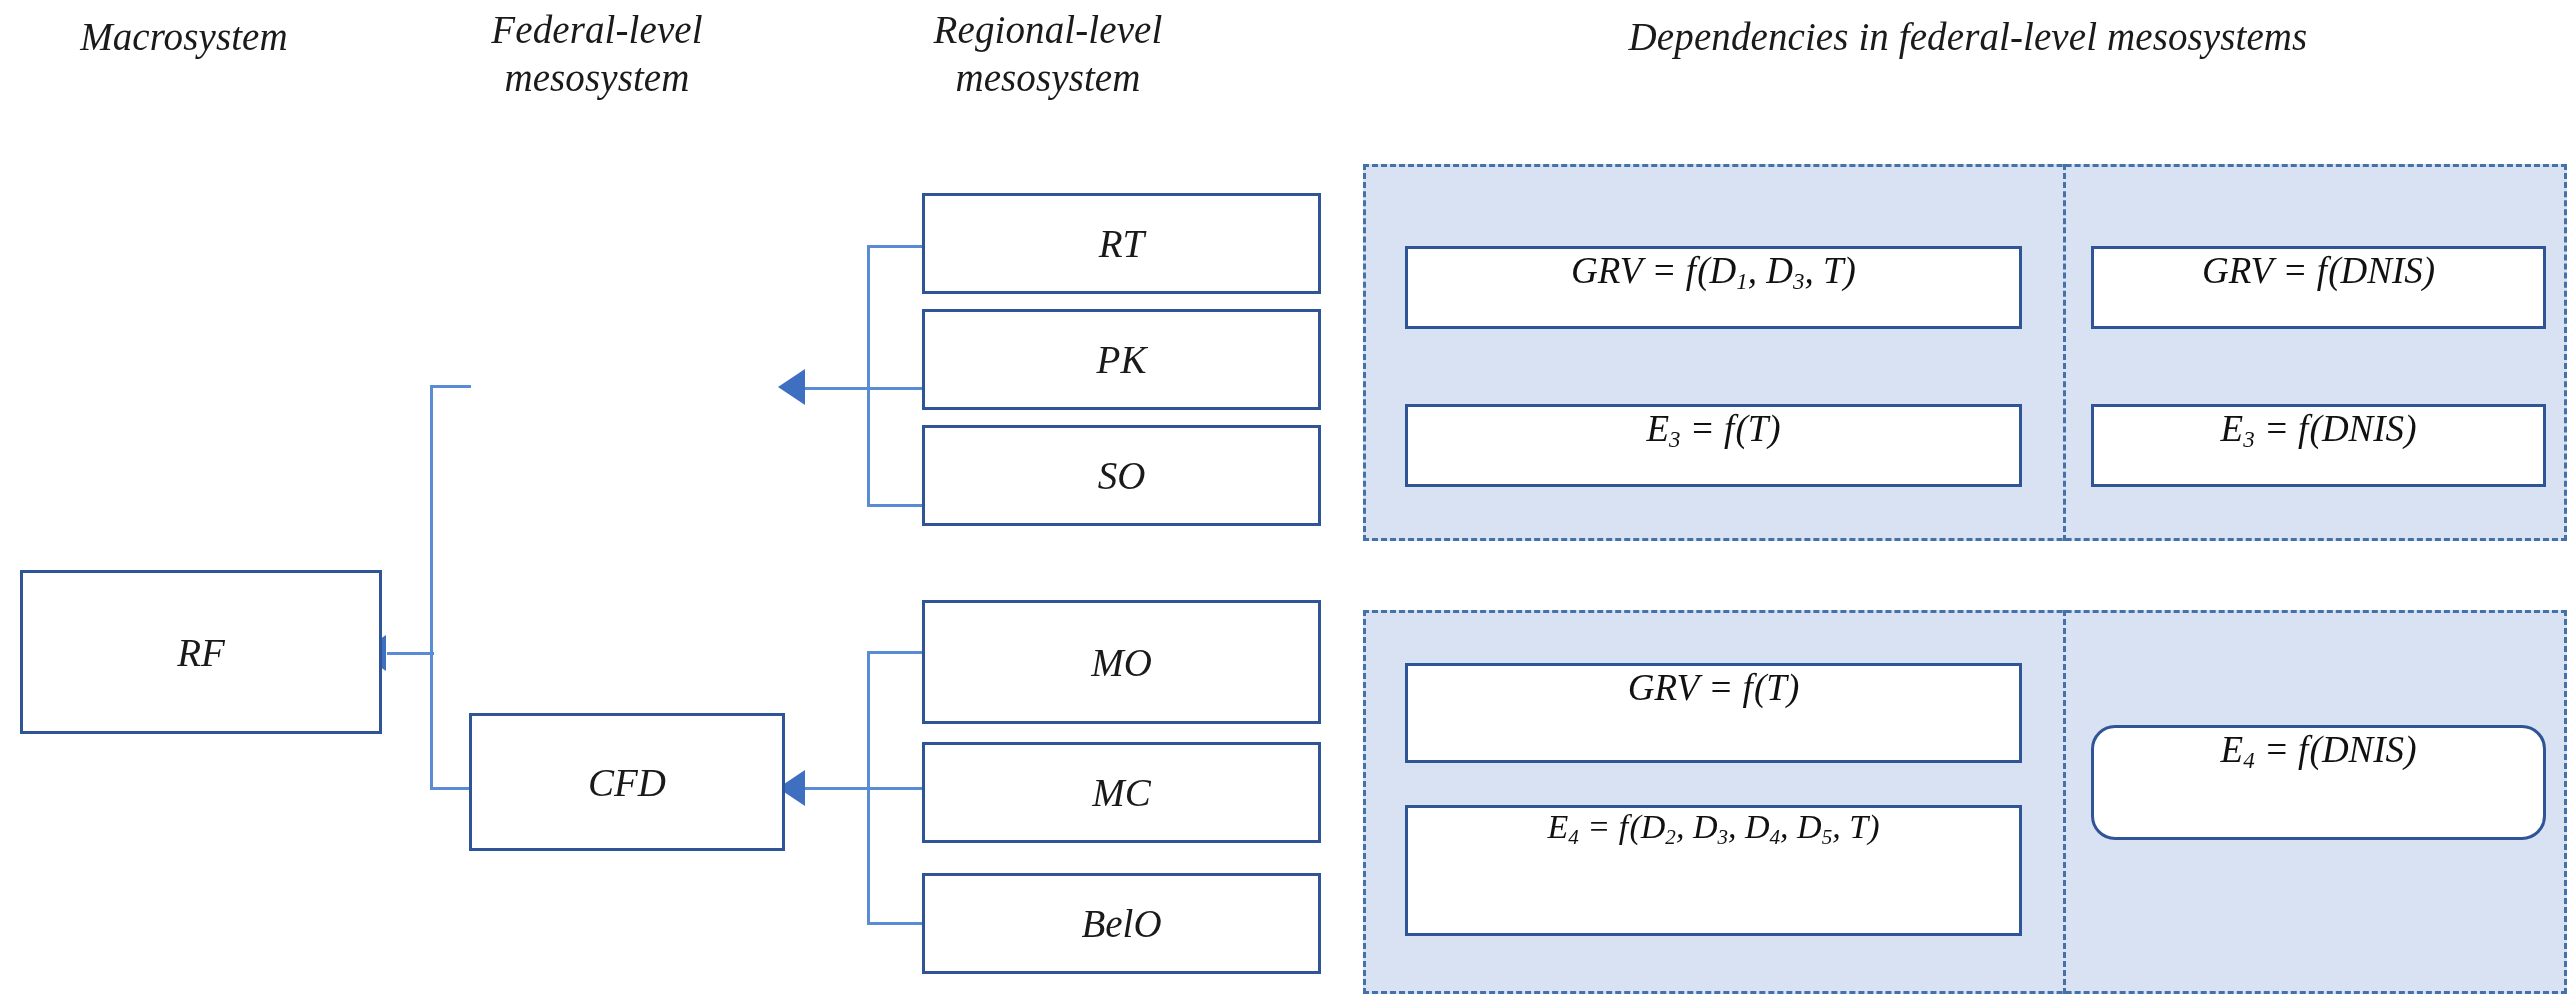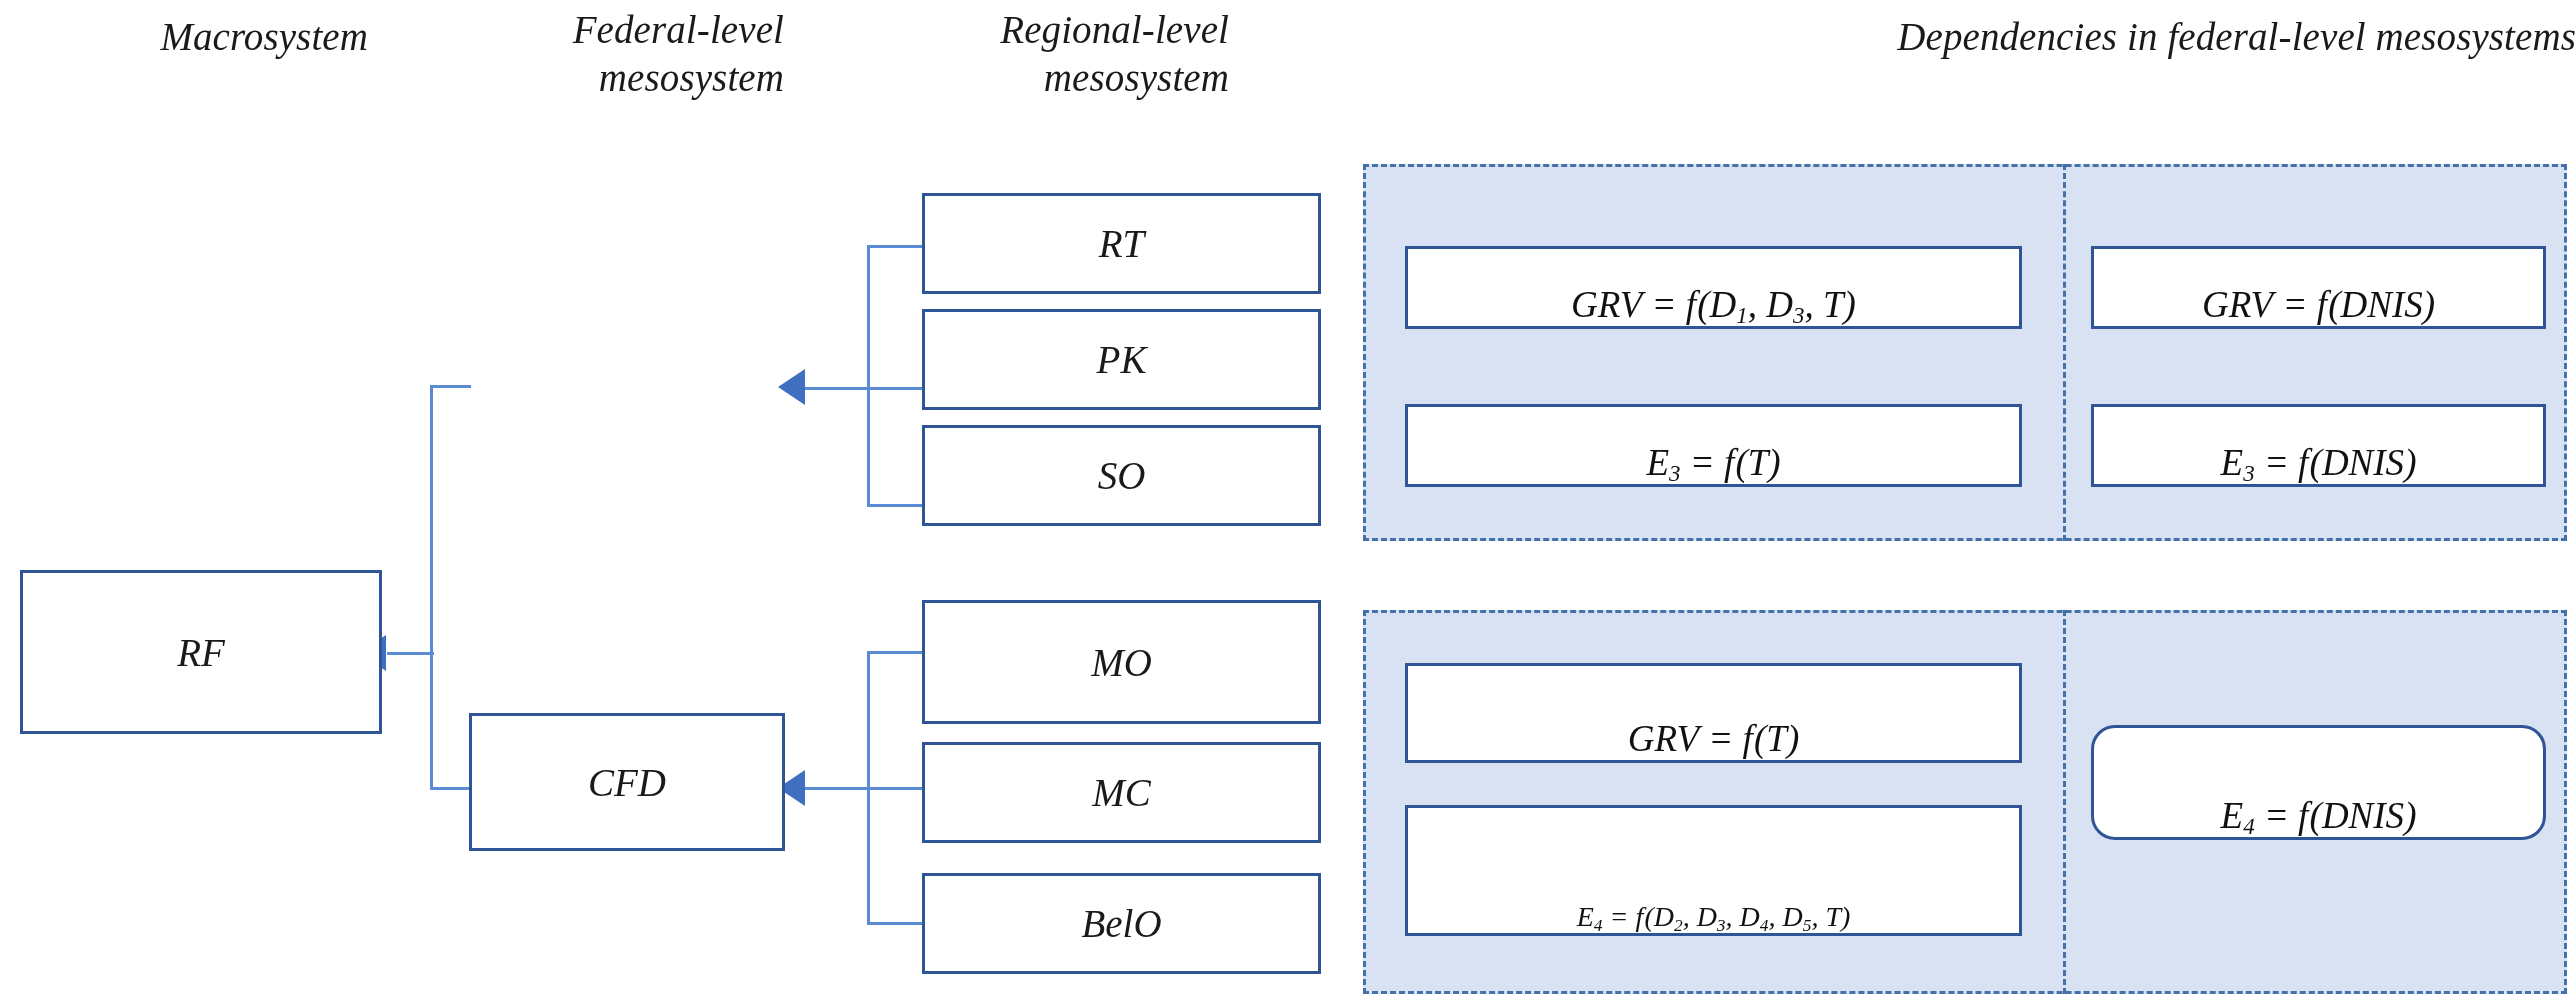--- a/index.html
+++ b/index.html
@@ -18,21 +18,21 @@
     overflow: hidden;
   }
 
   
   .col-header {
     position: absolute;
     font-style: italic;
     font-size: 39px;
     line-height: 1.22;
     color: #1a1a1a;
-    text-align: right;
+    text-align: center;
     letter-spacing: 0.1px;
   }
 
   
   .node {
     position: absolute;
     box-sizing: border-box;
     background: #ffffff;
     border: 3.7px solid #2f5597;
     display: flex;
@@ -71,21 +71,21 @@
     position: absolute;
     width: 0;
     border-left: 3.1px dashed #4472a8;
   }
   .formula-box {
     position: absolute;
     box-sizing: border-box;
     background: #ffffff;
     border: 3.7px solid #2f5597;
     display: flex;
-    align-items: flex-end;
+    align-items: flex-start;
     justify-content: center;
     font-style: italic;
     font-size: 37px;
     color: #111111;
     white-space: nowrap;
   }
   .formula-box sub {
     font-size: 0.62em;
     vertical-align: baseline;
     position: relative;
@@ -188,21 +188,21 @@
     <span><em>E</em><sub>3</sub>&nbsp;<span>=</span>&nbsp;<span class="fn">f</span>(<em>DNIS</em>)</span>
   </div>
 
   <div class="panel" style="left:1363px; top:610px; width:1204px; height:384px;">
     <div class="panel-split" style="left:697px; top:-3.1px; height:384px;"></div>
   </div>
 
   <div class="formula-box" style="left:1405px; top:663px; width:617px; height:100px;">
     <span>GRV&nbsp;<span>=</span>&nbsp;<span class="fn">f</span>(<em>T</em>)</span>
   </div>
-  <div class="formula-box" style="left:1405px; top:805px; width:617px; height:131px; font-size:28px;">
+  <div class="formula-box" style="left:1405px; top:805px; width:617px; height:131px; font-size:34px;">
     <span><em>E</em><sub>4</sub>&nbsp;<span>=</span>&nbsp;<span class="fn">f</span>(<em>D</em><sub>2</sub>, <em>D</em><sub>3</sub>, <em>D</em><sub>4</sub>, <em>D</em><sub>5</sub>, <em>T</em>)</span>
   </div>
 
   <div class="formula-box" style="left:2091px; top:725px; width:455px; height:115px;border-radius:24px;">
     <span><em>E</em><sub>4</sub>&nbsp;<span>=</span>&nbsp;<span class="fn">f</span>(<em>DNIS</em>)</span>
   </div>
 
 </div>
 
 

